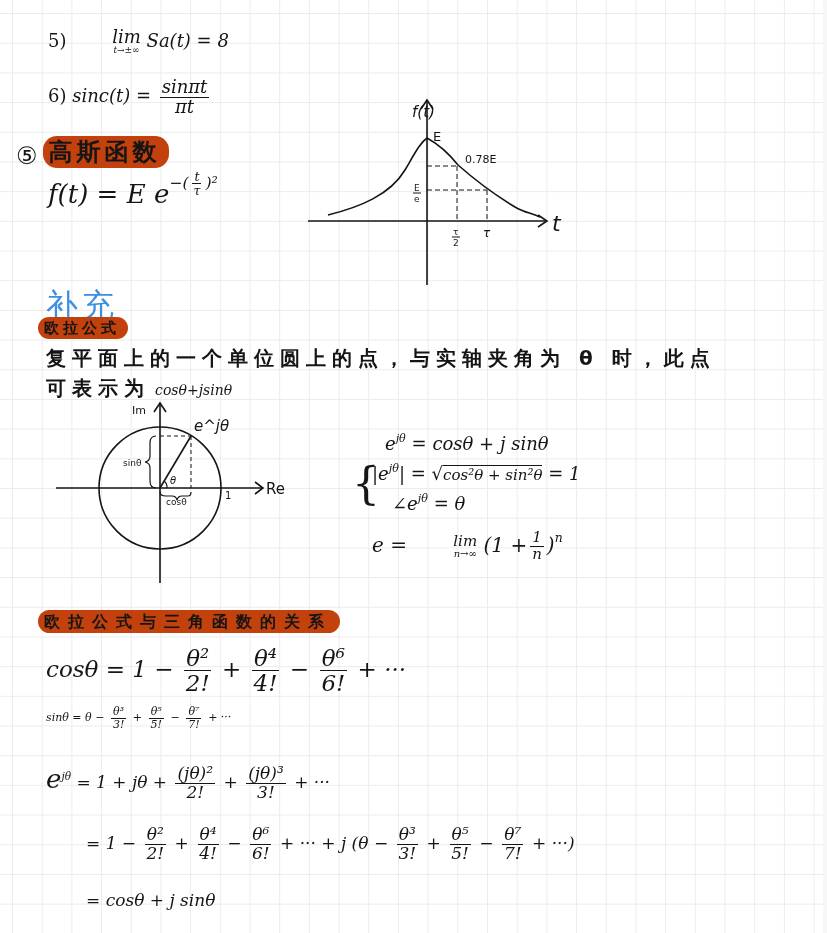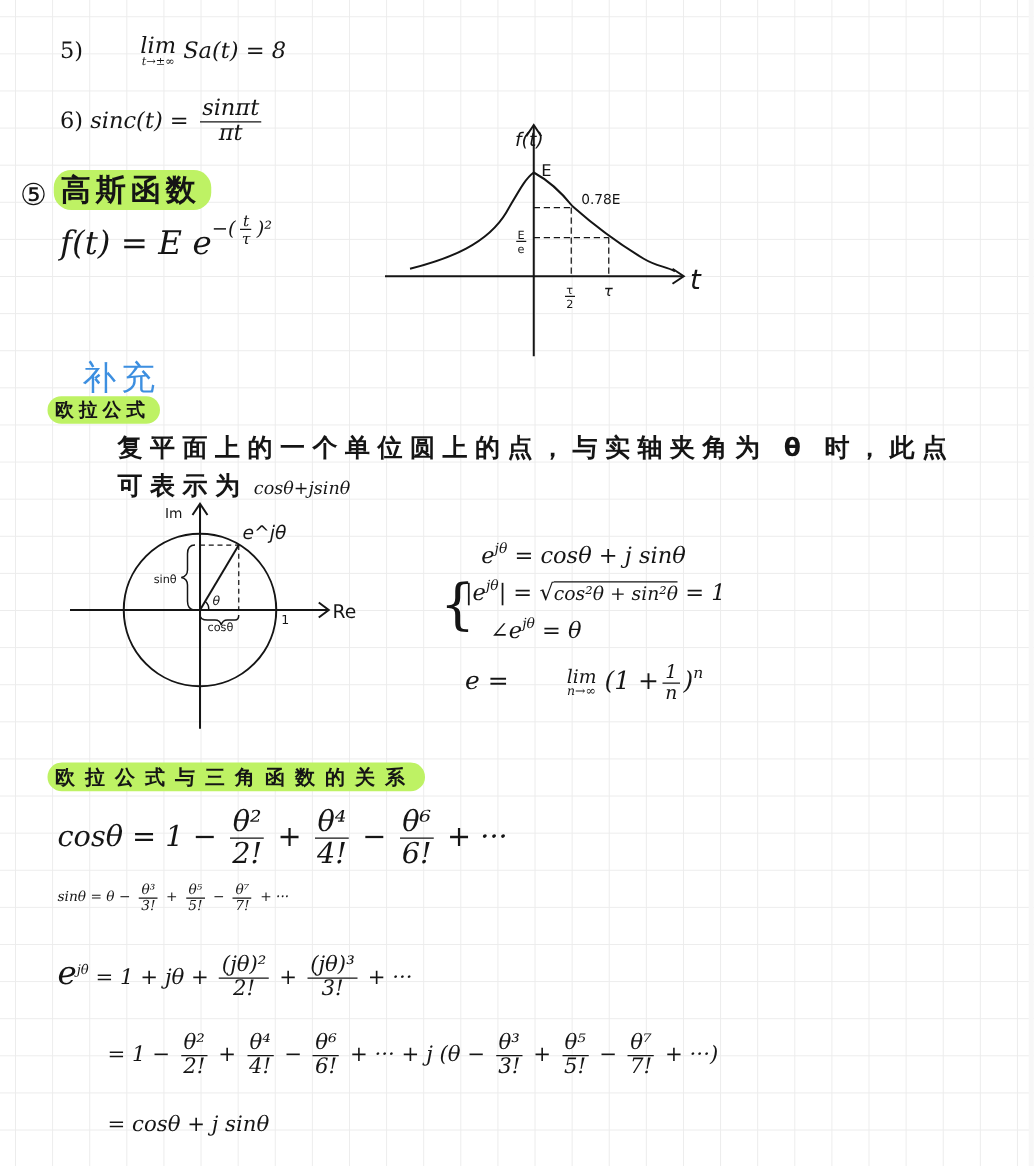--- a/index.html
+++ b/index.html
@@ -17,25 +17,25 @@
     .page-edge { position: absolute; right: 0; top: 0; width: 4px; height: 933px; background: #f7f7f7; }
     .abs { position: absolute; white-space: nowrap; }
     .math { font-family: "DejaVu Serif", serif; font-style: italic; color: #151515; }
     .frac { display: inline-flex; flex-direction: column; align-items: center; vertical-align: middle; margin: 0 3px; line-height: 1.05; }
     .frac .num { border-bottom: 1.6px solid #151515; padding: 0 2px; }
     .frac .den { padding: 0 2px; }
     .sup { font-size: 0.62em; vertical-align: 0.75em; }
     .sub-lim { display: inline-flex; flex-direction: column; align-items: center; vertical-align: middle; line-height: 1; margin-left: 40px; }
     .sub-lim .under { font-size: 0.5em; }
     .hl {
-      background: #bef264; border-radius: 14px; padding: 2px 8px 2px 6px;
+      background: #c2410c; border-radius: 14px; padding: 2px 8px 2px 6px;
     }
     .blue { color: #3d8fe0; }
     .heading-cn { font-size: 22px; letter-spacing: 4px; font-weight: bold; }
-    .body-cn { font-size: 20px; letter-spacing: 6px; font-weight: bold; margin-left: 48px; }
+    .body-cn { font-size: 20px; letter-spacing: 6px; font-weight: bold; }
     svg text { font-family: "DejaVu Sans", sans-serif; fill: #151515; }
   </style>
 </head>
 <body>
 
 <div class="page-edge"></div>
 
 <div class="abs math" style="left:48px; top:28px; font-size:18px;">
   <span style="font-style:normal;">5)</span>
   <span class="sub-lim">
@@ -82,21 +82,21 @@
   <text x="165" y="68" font-size="11">0.78E</text>
   <text x="114" y="96" font-size="9">E</text>
   <line x1="113" y1="98" x2="121" y2="98" stroke="#151515" stroke-width="1"></line>
   <text x="114" y="107" font-size="9">e</text>
   <text x="153" y="140" font-size="9">τ</text>
   <line x1="152" y1="142" x2="160" y2="142" stroke="#151515" stroke-width="1"></line>
   <text x="153" y="151" font-size="9">2</text>
   <text x="183" y="142" font-size="12" font-style="italic">τ</text>
 </svg>
 
-<div class="abs blue" style="left:46px; top:284px; font-size:27px; letter-spacing:4px;margin-left:20px;">补充</div>
+<div class="abs blue" style="left:46px; top:284px; font-size:32px; letter-spacing:4px;">补充</div>
 
 <div class="abs" style="left:38px; top:318px;">
   <span class="hl heading-cn" style="font-size:15px;">欧拉公式</span>
 </div>
 
 <div class="abs body-cn" style="left:46px; top:345px;">复平面上的一个单位圆上的点，与实轴夹角为 θ 时，此点</div>
 <div class="abs" style="left:46px; top:375px;">
   <span class="body-cn">可表示为</span>
   <span class="math" style="font-size:14px;">cosθ+jsinθ</span>
 </div>

